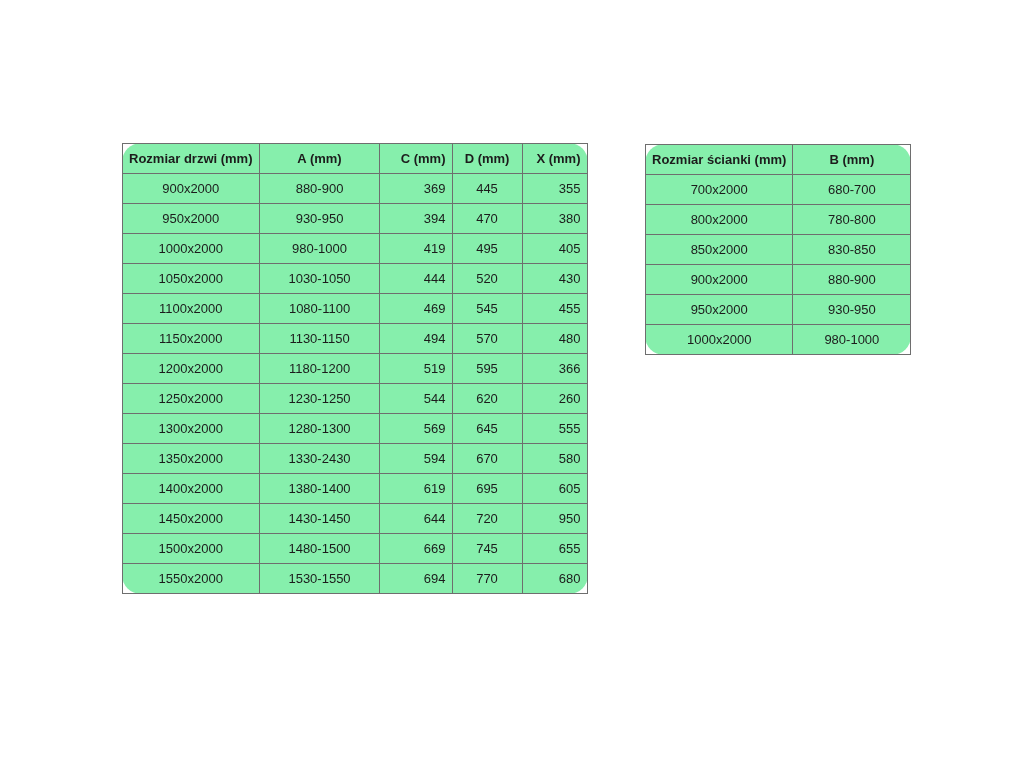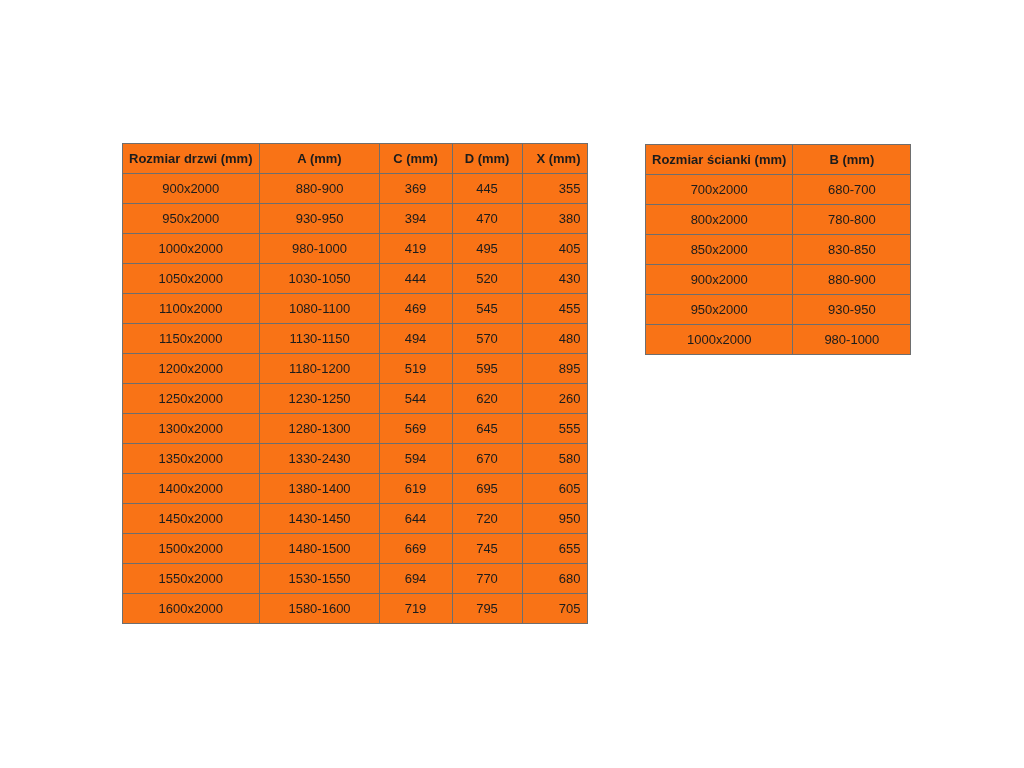--- a/index.html
+++ b/index.html
@@ -15,42 +15,43 @@
     position: relative;
     width: 1024px;
     height: 768px;
     background: #ffffff;
   }
   table {
     border-collapse: collapse;
     table-layout: fixed;
     font-size: 13px;
     color: #1c1c1c;
-    background: #f97316;
+    background: #86efac;
+    border-radius: 19px;
   }
   th, td {
     border: 1px solid #6e6e6e;
     text-align: center;
     vertical-align: middle;
     height: 30px;
     padding: 0 6px;
     white-space: nowrap;
     font-weight: normal;
   }
   th {
     font-weight: bold;
   }
   .doors-table {
     position: absolute;
     left: 122px;
     top: 143px;
   }
   .doors-table th:nth-child(1), .doors-table td:nth-child(1) { width: 135px; }
   .doors-table th:nth-child(2), .doors-table td:nth-child(2) { width: 120px; padding-left: 7px; }
-  .doors-table th:nth-child(3), .doors-table td:nth-child(3) { width: 73px; }
+  .doors-table th:nth-child(3), .doors-table td:nth-child(3) { width: 73px; text-align: right; }
   .doors-table th:nth-child(4), .doors-table td:nth-child(4) { width: 70px; }
   .doors-table th:nth-child(5), .doors-table td:nth-child(5) { width: 65px; text-align: right; }
   .walls-table {
     position: absolute;
     left: 645px;
     top: 144px;
   }
   .walls-table th:nth-child(1), .walls-table td:nth-child(1) { width: 131px; }
   .walls-table th:nth-child(2), .walls-table td:nth-child(2) { width: 118px; }
 </style>
@@ -109,21 +110,21 @@
           <td>1130-1150</td>
           <td>494</td>
           <td>570</td>
           <td>480</td>
         </tr>
         <tr>
           <td>1200x2000</td>
           <td>1180-1200</td>
           <td>519</td>
           <td>595</td>
-          <td>895</td>
+          <td>366</td>
         </tr>
         <tr>
           <td>1250x2000</td>
           <td>1230-1250</td>
           <td>544</td>
           <td>620</td>
           <td>260</td>
         </tr>
         <tr>
           <td>1300x2000</td>
@@ -160,27 +161,20 @@
           <td>745</td>
           <td>655</td>
         </tr>
         <tr>
           <td>1550x2000</td>
           <td>1530-1550</td>
           <td>694</td>
           <td>770</td>
           <td>680</td>
         </tr>
-        <tr>
-          <td>1600x2000</td>
-          <td>1580-1600</td>
-          <td>719</td>
-          <td>795</td>
-          <td>705</td>
-        </tr>
       </tbody>
     </table>
 
   <table class="walls-table">
       <thead>
         <tr>
           <th>Rozmiar ścianki (mm)</th>
           <th>B (mm)</th>
         </tr>
       </thead>

